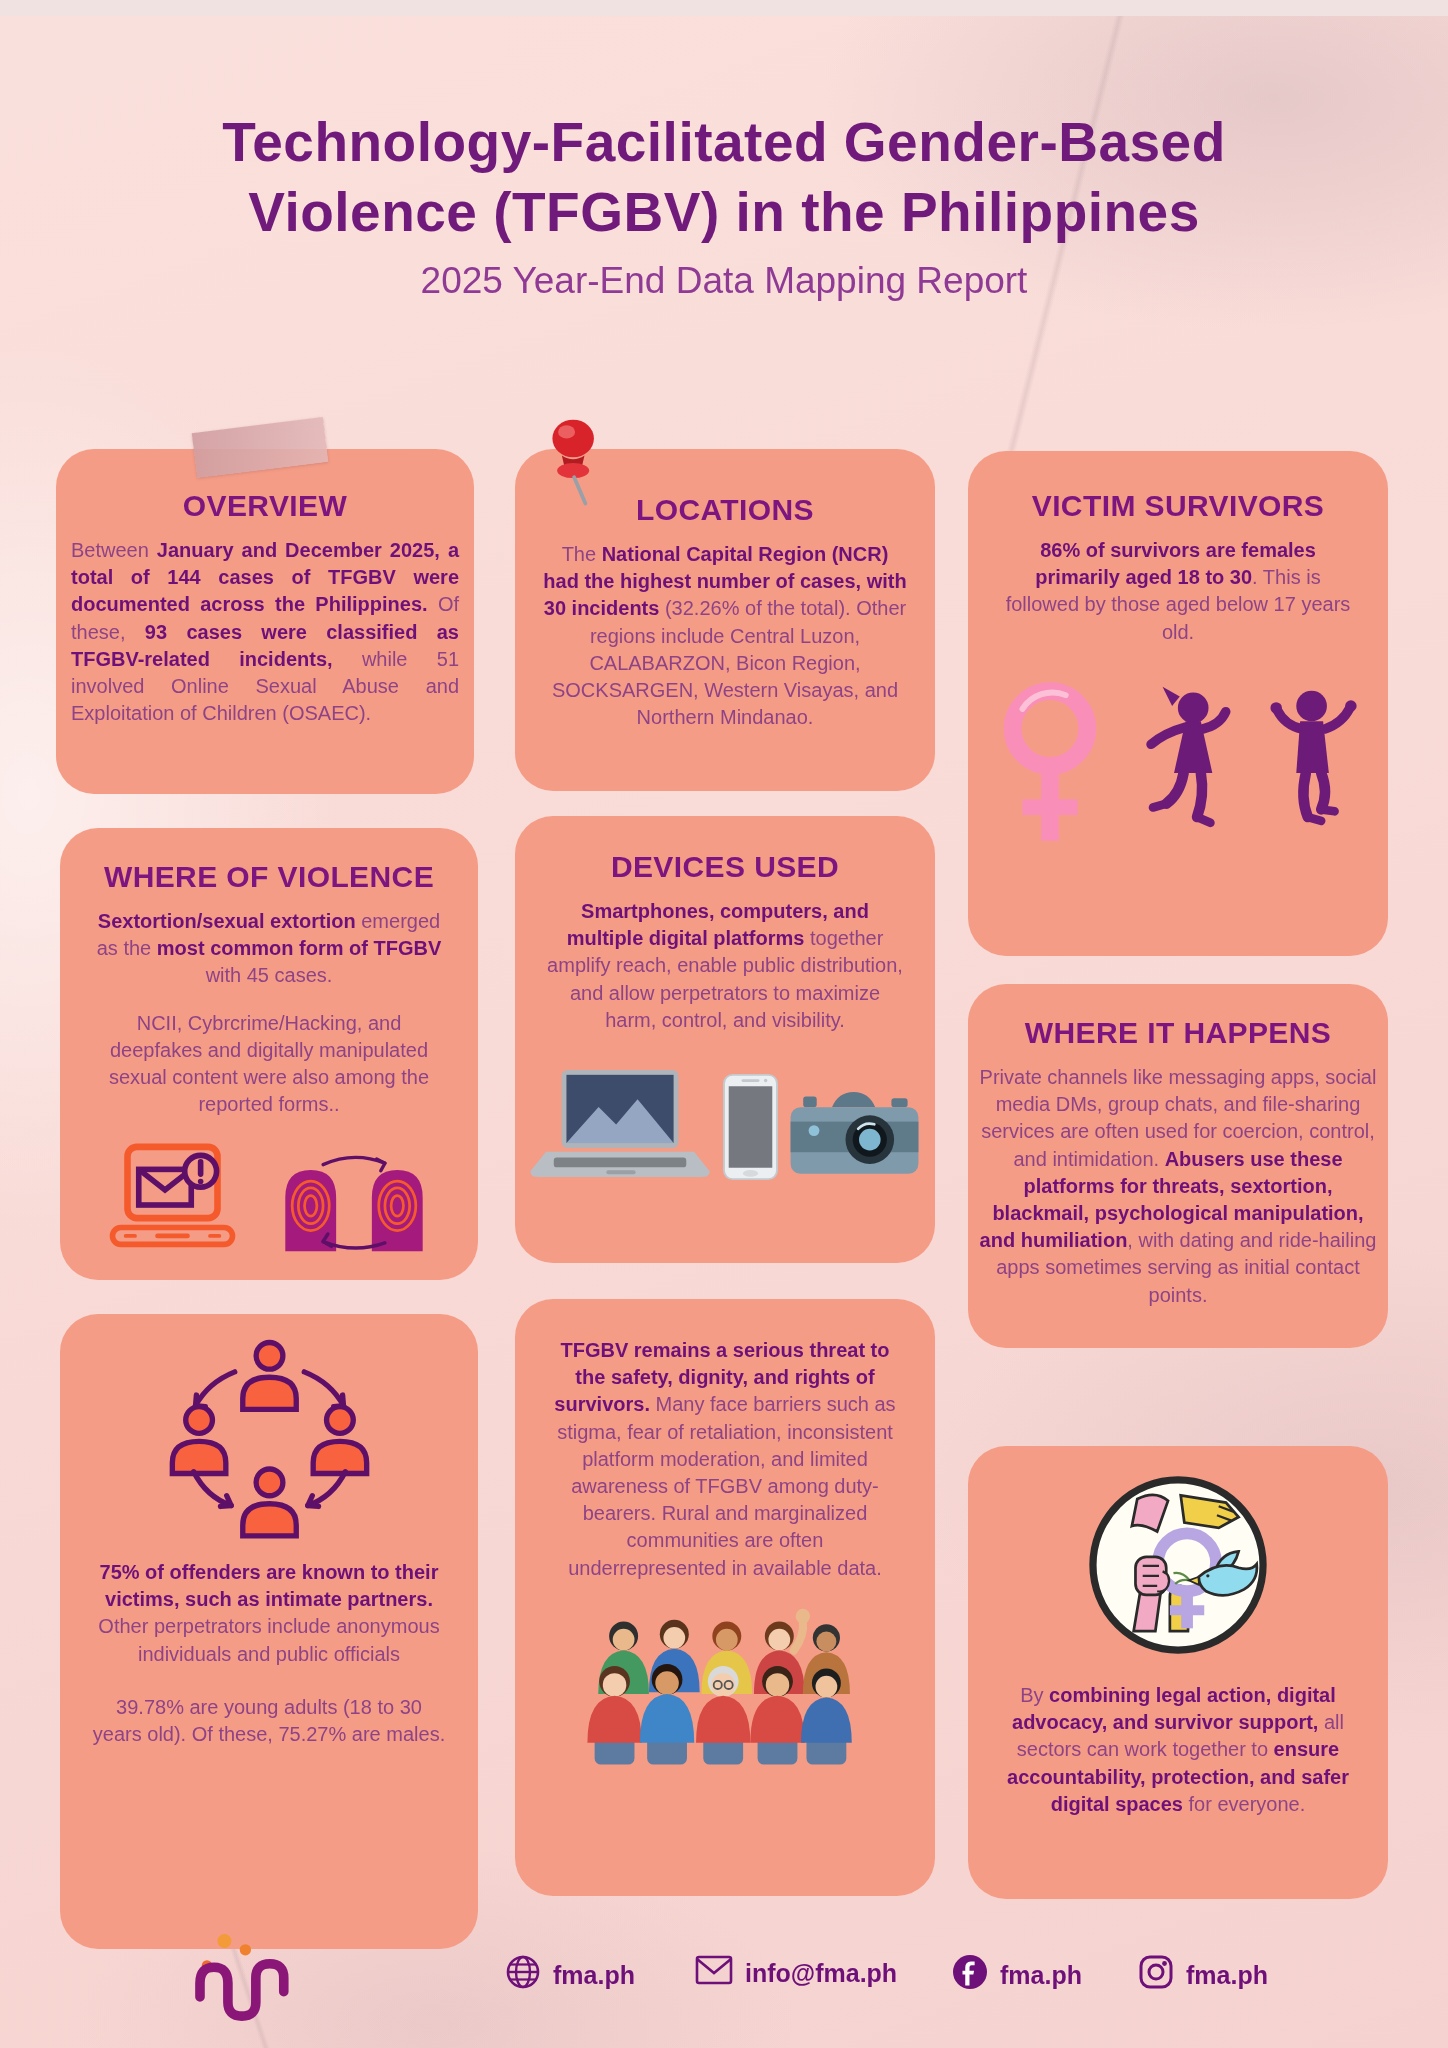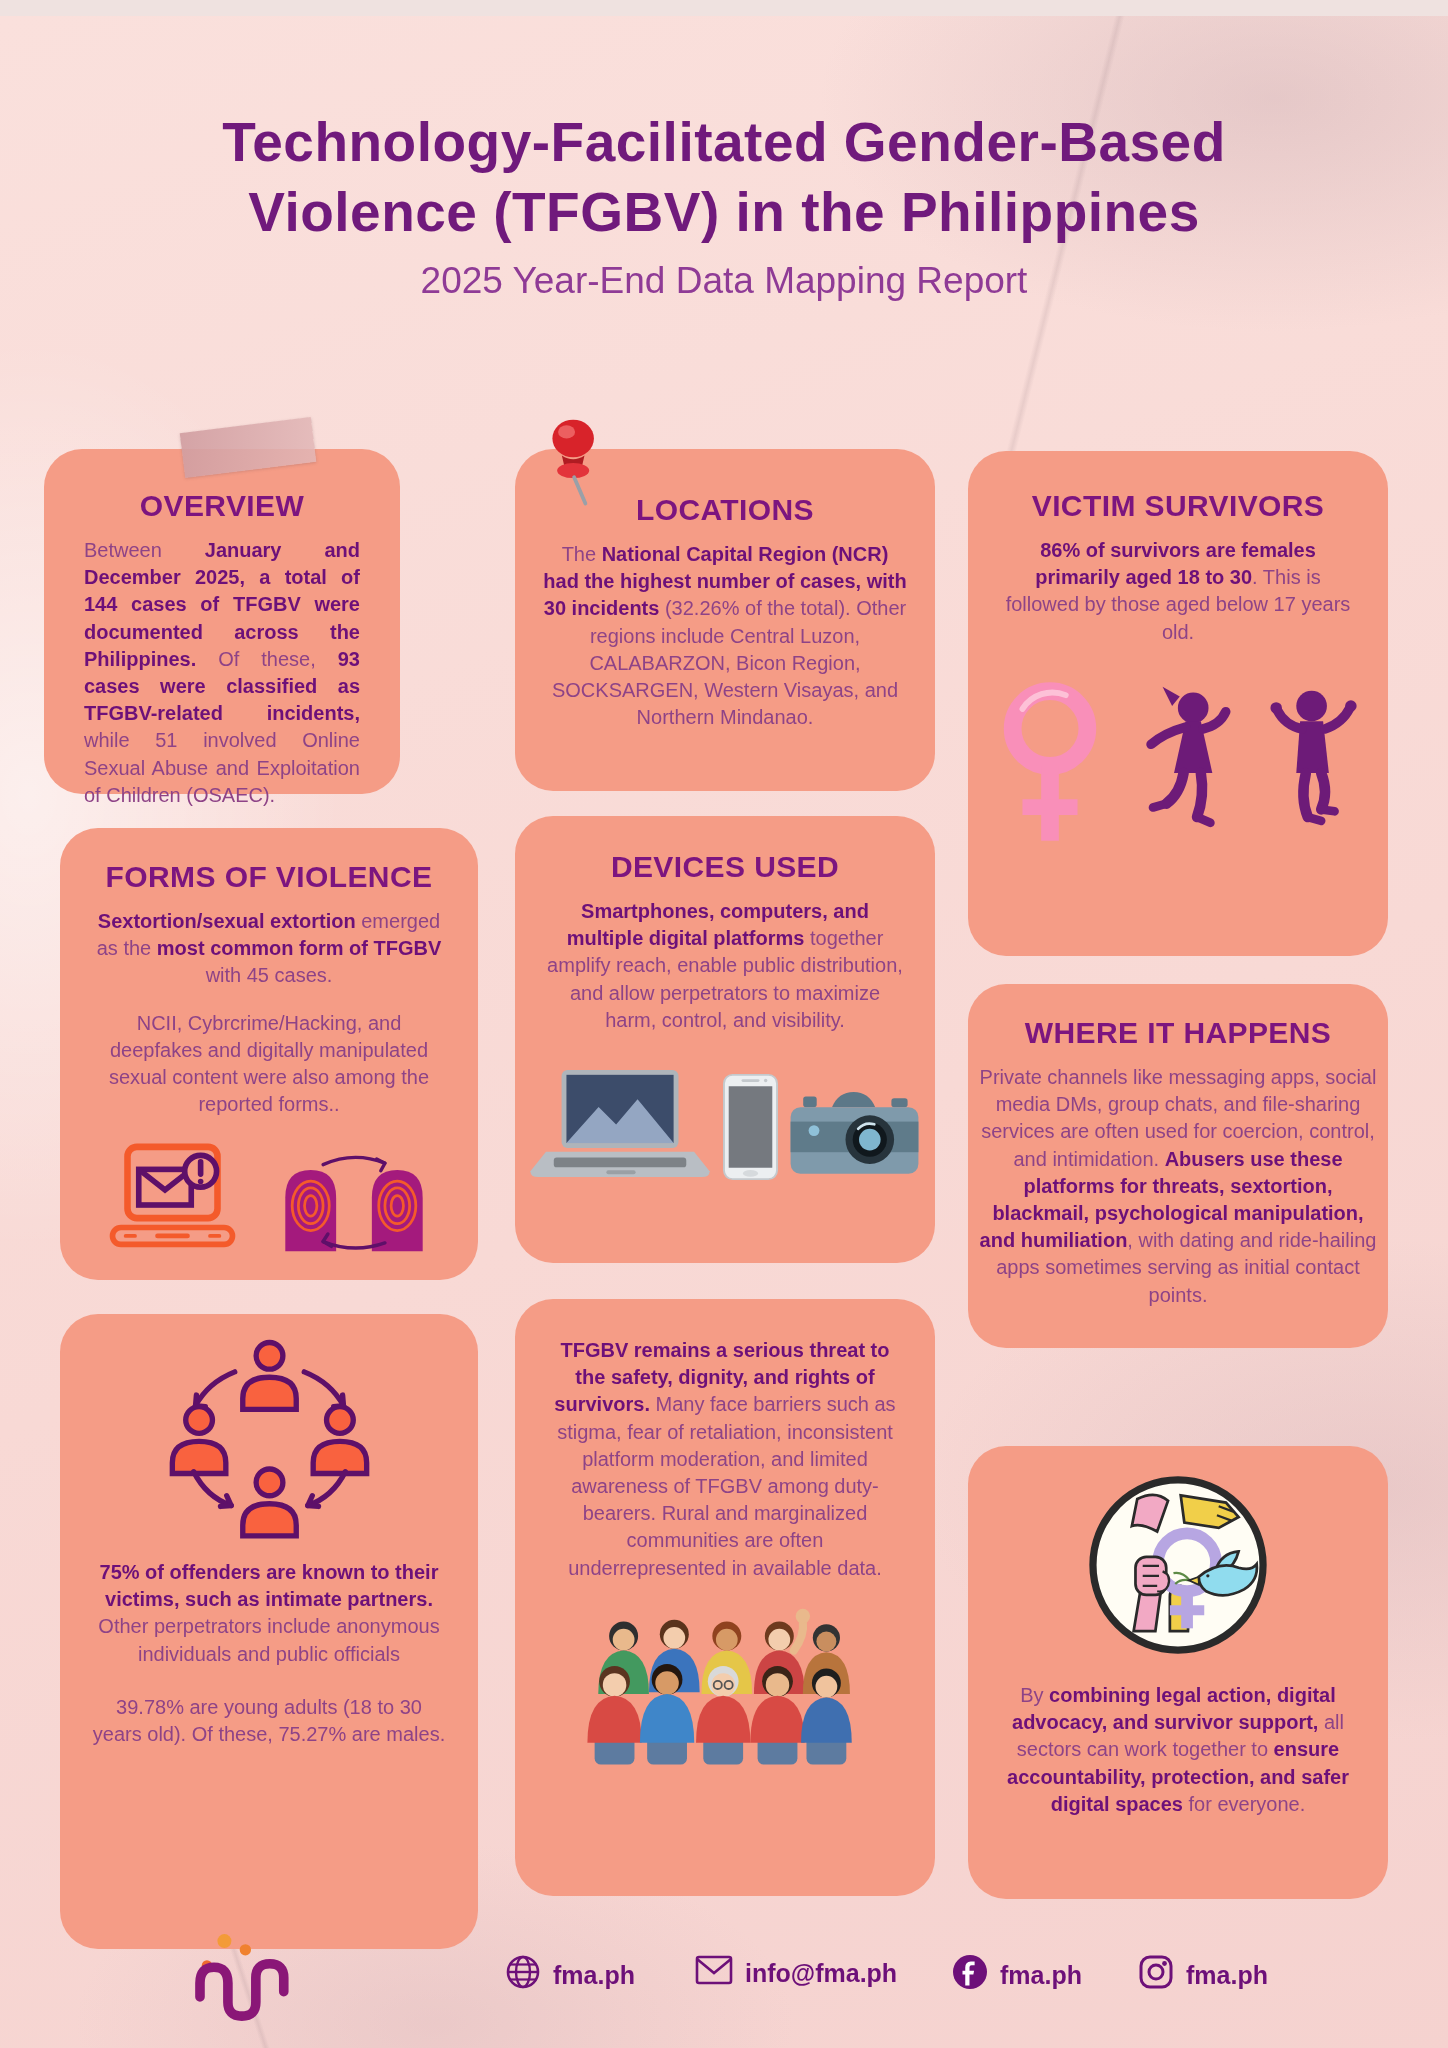--- a/index.html
+++ b/index.html
@@ -22,21 +22,21 @@
   .masthead h1 { font-size:55px; line-height:1.27; font-weight:700; color:#701a7c; letter-spacing:.5px; }
   .subtitle { margin-top:12px; font-size:37px; font-weight:400; color:#8f3b96; }
 
   .card { position:absolute; background:#f59c86; border-radius:38px; }
   .card h2 { font-size:30px; font-weight:700; color:#7c157f; text-align:center; letter-spacing:.4px; margin-bottom:14px; }
   .body { font-size:20px; line-height:1.36; color:#8e4387; text-align:center; }
   .body.justify { text-align:justify; }
   .bd { font-weight:700; color:#6d1079; }
   .rg { font-weight:400; }
 
-  #card-overview  { left:44px;  top:433px;  width:356px; height:345px; padding:40px 40px 26px; }
+  #card-overview  { left:56px;  top:433px;  width:418px; height:345px; padding:40px 15px 26px; }
   #card-forms     { left:60px;  top:812px;  width:418px; height:452px; padding:32px 30px 20px; }
   #card-offenders { left:60px;  top:1298px; width:418px; height:635px; padding:24px 30px 20px; }
   #card-locations { left:515px; top:433px;  width:420px; height:342px; padding:44px 28px 12px; }
   #card-devices   { left:515px; top:800px;  width:420px; height:447px; padding:34px 30px 20px; }
   #card-summary   { left:515px; top:1283px; width:420px; height:597px; padding:38px 30px 0; }
   #card-victims   { left:968px; top:435px;  width:420px; height:505px; padding:38px 30px 20px; }
   #card-where     { left:968px; top:968px;  width:420px; height:364px; padding:32px 10px 20px; }
   #card-action    { left:968px; top:1430px; width:420px; height:453px; padding:24px 32px 20px; }
 
   .tape { position:absolute; left:138px; top:-24px; width:132px; height:45px;
@@ -135,21 +135,21 @@
             <path d="M46 140 L60 144" fill="none" stroke="#6d1b78" stroke-width="9" stroke-linecap="round"></path>
             <path d="M60 94 Q68 114 60 132" fill="none" stroke="#6d1b78" stroke-width="11" stroke-linecap="round"></path>
             <path d="M60 132 L74 134" fill="none" stroke="#6d1b78" stroke-width="9" stroke-linecap="round"></path>
           </g>
         </svg>
       </span>
     </div>
   </section>
 
   <section class="card" id="card-forms">
-    <h2>FORMS OF VIOLENCE</h2>
+    <h2>WHERE OF VIOLENCE</h2>
     <p class="body"><span class="bd">Sextortion/sexual extortion</span><span class="rg"> emerged as the </span><span class="bd">most common form of TFGBV</span><span class="rg"> with 45 cases.</span></p>
     <p class="body" style="margin-top:20px"><span class="rg">NCII, Cybrcrime/Hacking, and deepfakes and digitally manipulated sexual content were also among the reported forms..</span></p>
     <div class="icon-row forms-icons">
       <span>
         <svg width="150" height="115" viewBox="0 0 160 120">
           <rect x="24" y="6" width="96" height="76" rx="10" fill="none" stroke="#f45a2b" stroke-width="7"></rect>
           <rect x="8" y="92" width="128" height="18" rx="9" fill="none" stroke="#f45a2b" stroke-width="6"></rect>
           <line x1="22" y1="101" x2="32" y2="101" stroke="#f45a2b" stroke-width="4" stroke-linecap="round"></line>
           <line x1="112" y1="101" x2="122" y2="101" stroke="#f45a2b" stroke-width="4" stroke-linecap="round"></line>
           <line x1="56" y1="101" x2="88" y2="101" stroke="#f45a2b" stroke-width="5" stroke-linecap="round"></line>

